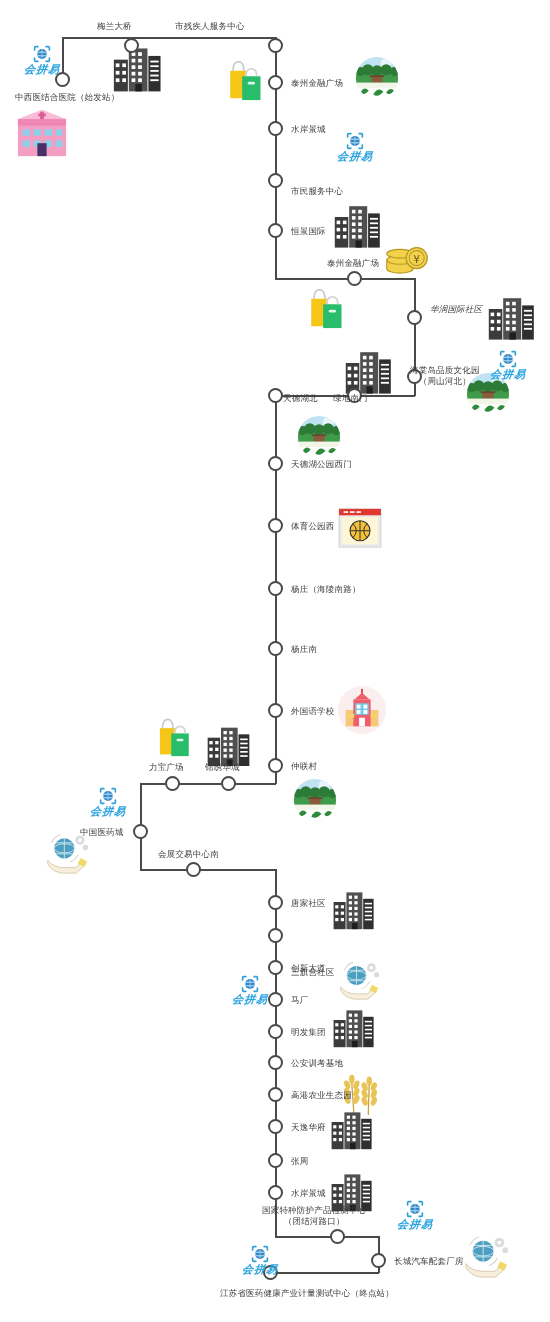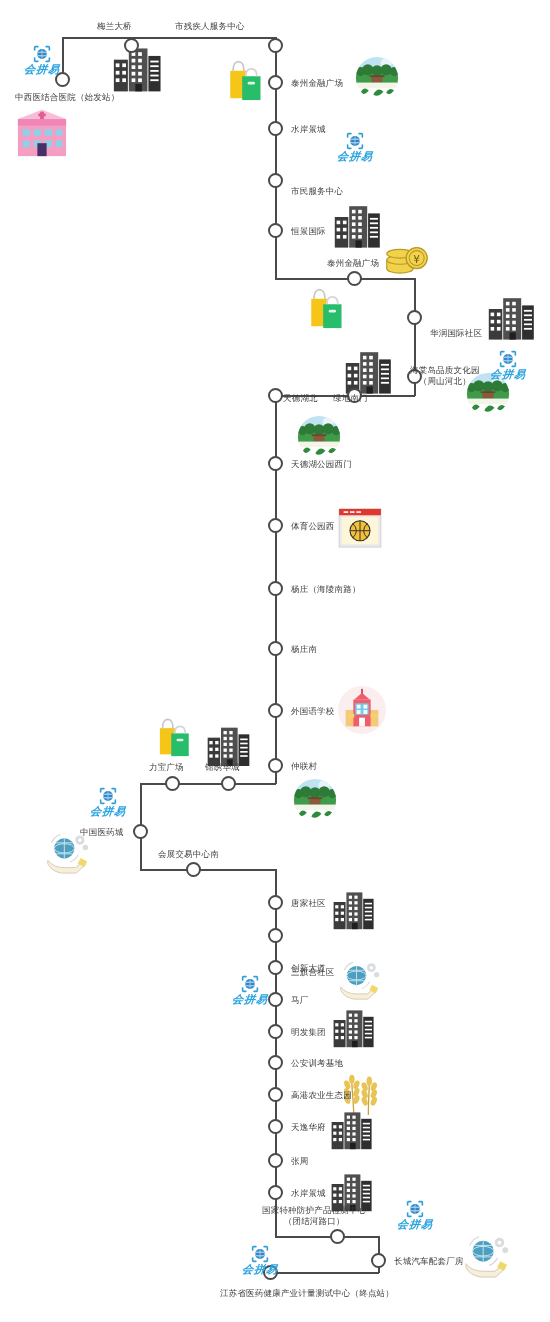--- a/index.html
+++ b/index.html
@@ -679,21 +679,21 @@
       <div class="lbl" style="left: 291px; top: 78px;">泰州金融广场</div>
       <div class="stop" title="市政府西门" style="left: 267.5px; top: 120.5px; border-color: rgb(74, 74, 74); background: rgb(255, 255, 255);"></div>
       <div class="lbl" style="left: 291px; top: 124px;">水岸景城</div>
       <div class="stop" title="市民服务中心" style="left: 267.5px; top: 172.5px; border-color: rgb(74, 74, 74); background: rgb(255, 255, 255);"></div>
       <div class="lbl" style="left: 291px; top: 176px; margin-top: 10px;">市民服务中心</div>
       <div class="stop" title="恒景国际" style="left: 267.5px; top: 222.5px; border-color: rgb(74, 74, 74); background: rgb(255, 255, 255);"></div>
       <div class="lbl" style="left: 291px; top: 226px;">恒景国际</div>
       <div class="stop" title="泰州金融广场" style="left: 346.5px; top: 270.5px; border-color: rgb(74, 74, 74); background: rgb(255, 255, 255);"></div>
       <div class="lbl" style="left: 327px; top: 258px; transform: translateX(0%);">泰州金融广场</div>
       <div class="stop" title="华润国际社区" style="left: 406.5px; top: 309.5px; border-color: rgb(74, 74, 74); background: rgb(255, 255, 255);"></div>
-      <div class="lbl" style="left: 430px; top: 328px;">华润国际社区</div>
+      <div class="lbl" style="left: 430px; top: 304px; font-style: italic;">华润国际社区</div>
       <div class="stop" title="海棠岛品质文化园
 （周山河北）" style="left: 406.5px; top: 368.5px; border-color: rgb(74, 74, 74); background: rgb(255, 255, 255);"></div>
       <div class="lbl" style="left: 410px; top: 365px; text-align: center; transform: translateX(0%);">海棠岛品质文化园
 （周山河北）</div>
       <div class="stop" title="绿地南门" style="left: 346.5px; top: 387.5px; border-color: rgb(74, 74, 74); background: rgb(255, 255, 255);"></div>
       <div class="lbl" style="left: 333px; top: 393px; text-align: center; transform: translateX(0%);">绿地南门</div>
       <div class="stop" title="天德湖北" style="left: 267.5px; top: 387.5px; border-color: rgb(74, 74, 74); background: rgb(255, 255, 255);"></div>
       <div class="lbl" style="left: 283px; top: 393px; text-align: center; transform: translateX(0%);">天德湖北</div>
       <div class="stop" title="天德湖公园西门" style="left: 267.5px; top: 455.5px; border-color: rgb(74, 74, 74); background: rgb(255, 255, 255);"></div>
       <div class="lbl" style="left: 291px; top: 459px;">天德湖公园西门</div>

